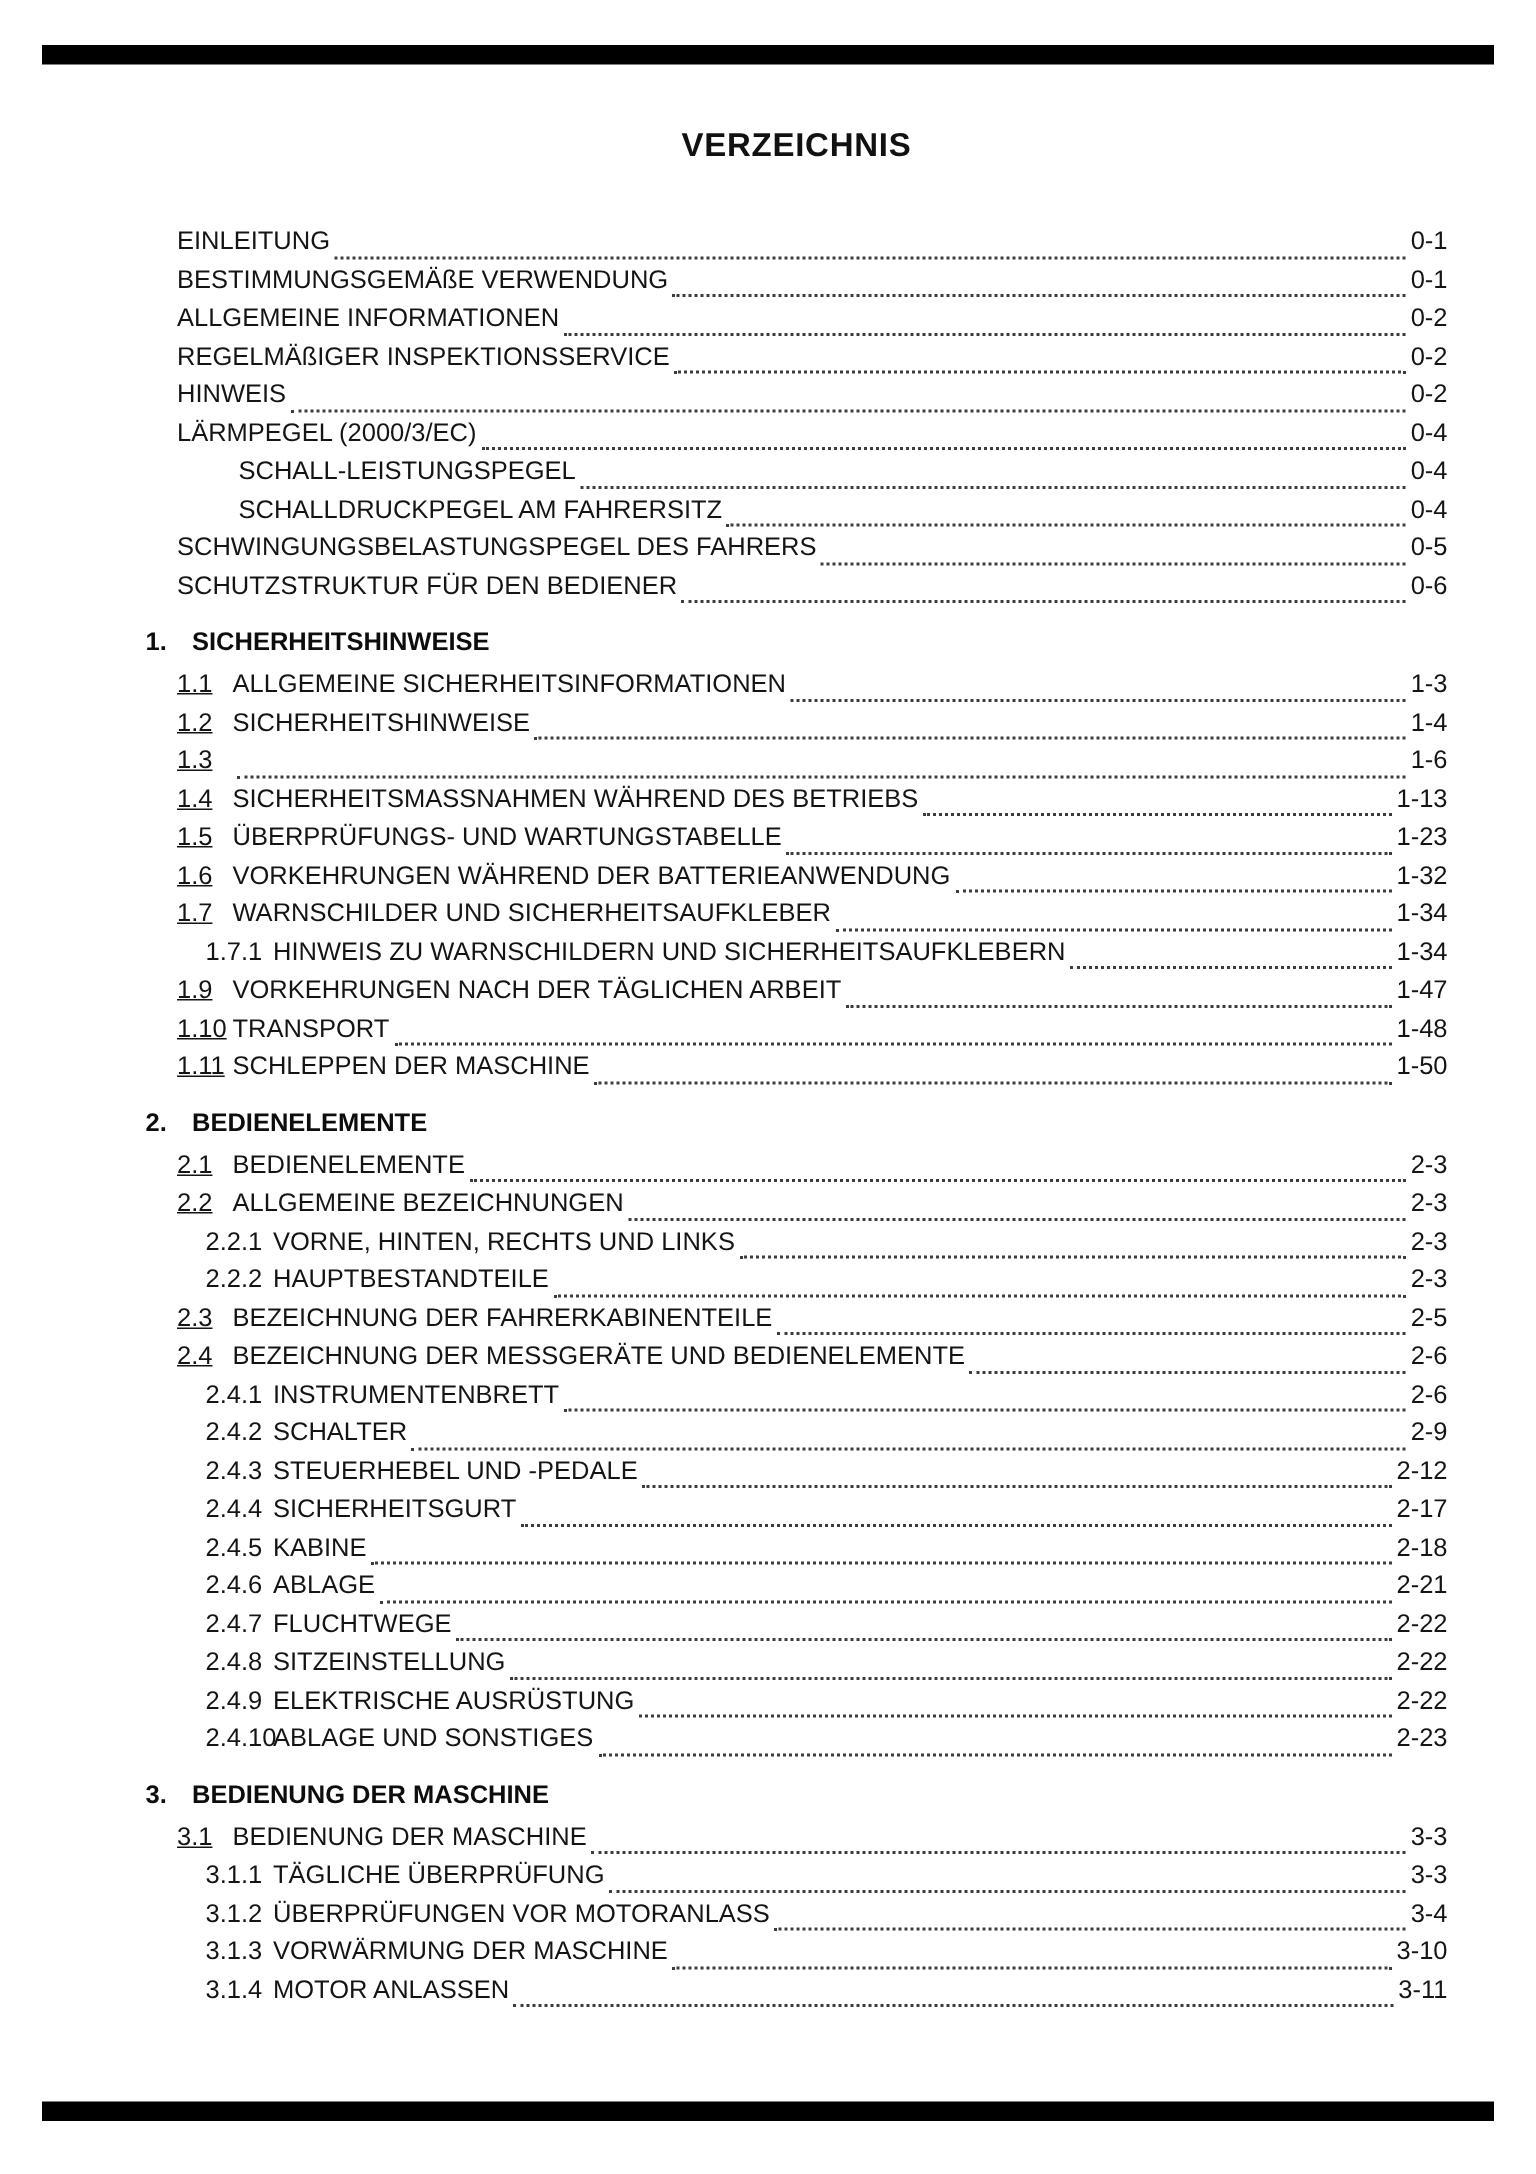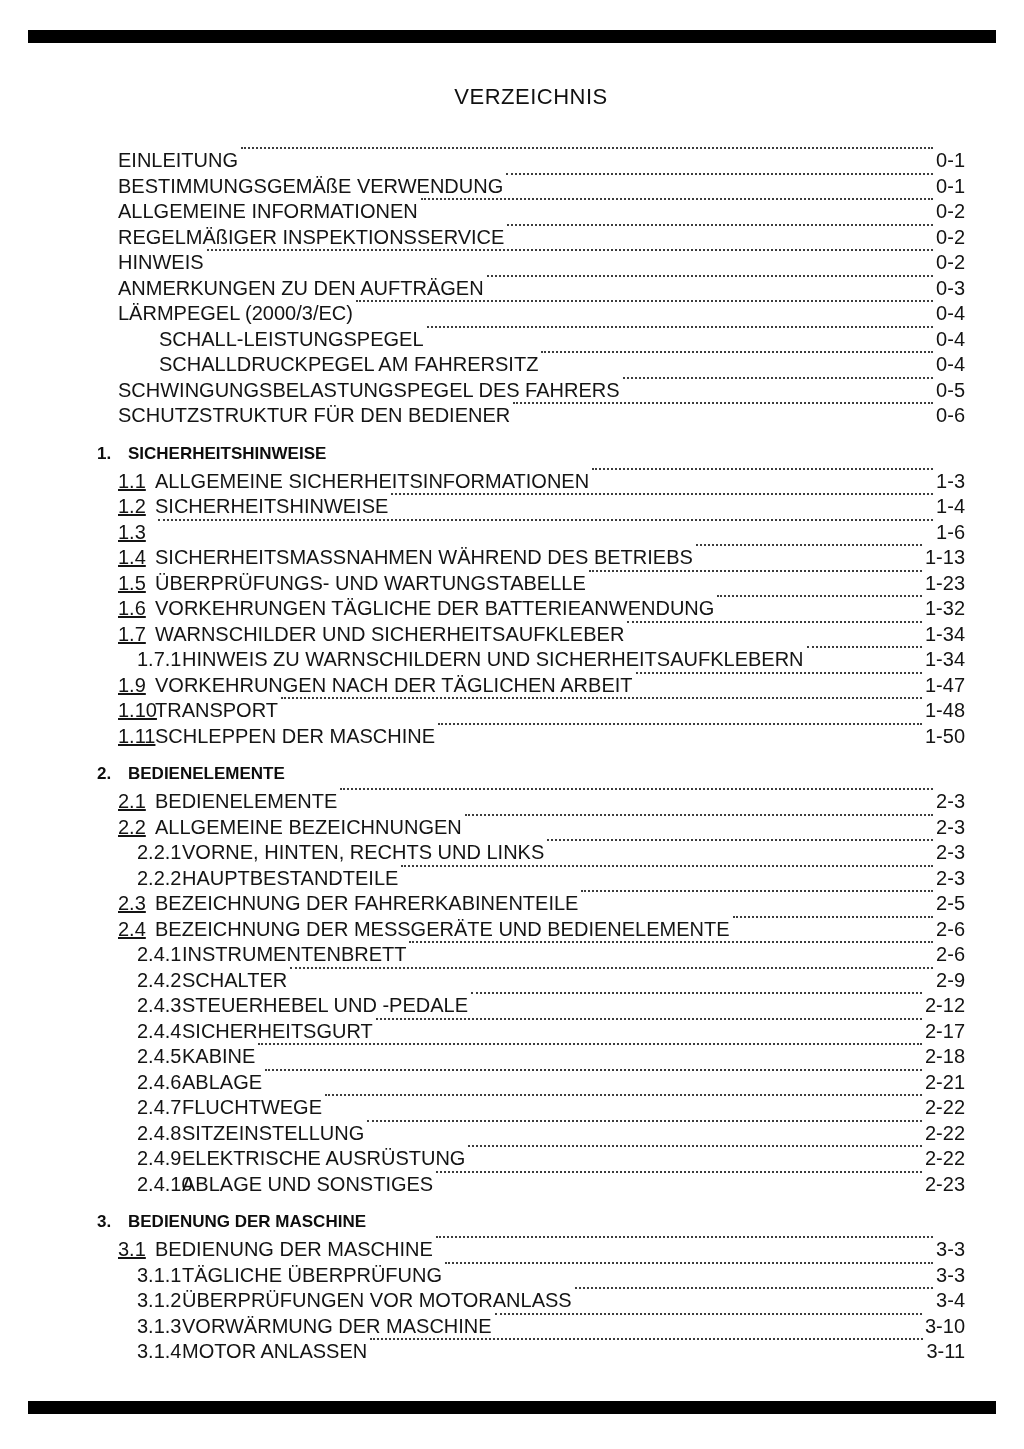--- a/index.html
+++ b/index.html
@@ -25,32 +25,32 @@
 
   .content {
     position: absolute;
     left: 97px;
     top: 84px;
     width: 868px;
   }
   .doc-title {
     text-align: center;
     font-size: 22px;
-    font-weight: normal;
+    font-weight: bold;
     letter-spacing: 0.5px;
     margin: 0 0 38px 0;
     color: #111;
   }
 
   .toc-row {
     display: flex;
-    align-items: flex-start;
+    align-items: flex-end;
     height: 25.5px;
     line-height: 25.5px;
-    font-size: 20px;
+    font-size: 17px;
     margin-left: 21px;
     white-space: nowrap;
   }
   .toc-row .num { flex: none; }
   .toc-row.lvl1 .num { width: 37px; text-decoration: underline; }
   .toc-row.lvl2 { margin-left: 40px; }
   .toc-row.lvl2 .num { width: 45px; }
   .toc-row.fm1 { margin-left: 62px; }
 
   .label { flex: none; }
@@ -105,25 +105,20 @@
           <span class="label">REGELMÄßIGER INSPEKTIONSSERVICE</span>
           <span class="leader"></span>
           <span class="pagenum">0-2</span>
         </div>
         <div class="toc-row fm0">
           <span class="label">HINWEIS</span>
           <span class="leader"></span>
           <span class="pagenum">0-2</span>
         </div>
         <div class="toc-row fm0">
-          <span class="label">ANMERKUNGEN ZU DEN AUFTRÄGEN</span>
-          <span class="leader"></span>
-          <span class="pagenum">0-3</span>
-        </div>
-        <div class="toc-row fm0">
           <span class="label">LÄRMPEGEL (2000/3/EC)</span>
           <span class="leader"></span>
           <span class="pagenum">0-4</span>
         </div>
         <div class="toc-row fm1">
           <span class="label">SCHALL-LEISTUNGSPEGEL</span>
           <span class="leader"></span>
           <span class="pagenum">0-4</span>
         </div>
         <div class="toc-row fm1">
@@ -172,21 +167,21 @@
             <span class="pagenum">1-13</span>
           </div>
           <div class="toc-row lvl1">
             <span class="num">1.5</span>
             <span class="label">ÜBERPRÜFUNGS- UND WARTUNGSTABELLE</span>
             <span class="leader"></span>
             <span class="pagenum">1-23</span>
           </div>
           <div class="toc-row lvl1">
             <span class="num">1.6</span>
-            <span class="label">VORKEHRUNGEN TÄGLICHE DER BATTERIEANWENDUNG</span>
+            <span class="label">VORKEHRUNGEN WÄHREND DER BATTERIEANWENDUNG</span>
             <span class="leader"></span>
             <span class="pagenum">1-32</span>
           </div>
           <div class="toc-row lvl1">
             <span class="num">1.7</span>
             <span class="label">WARNSCHILDER UND SICHERHEITSAUFKLEBER</span>
             <span class="leader"></span>
             <span class="pagenum">1-34</span>
           </div>
           <div class="toc-row lvl2">

